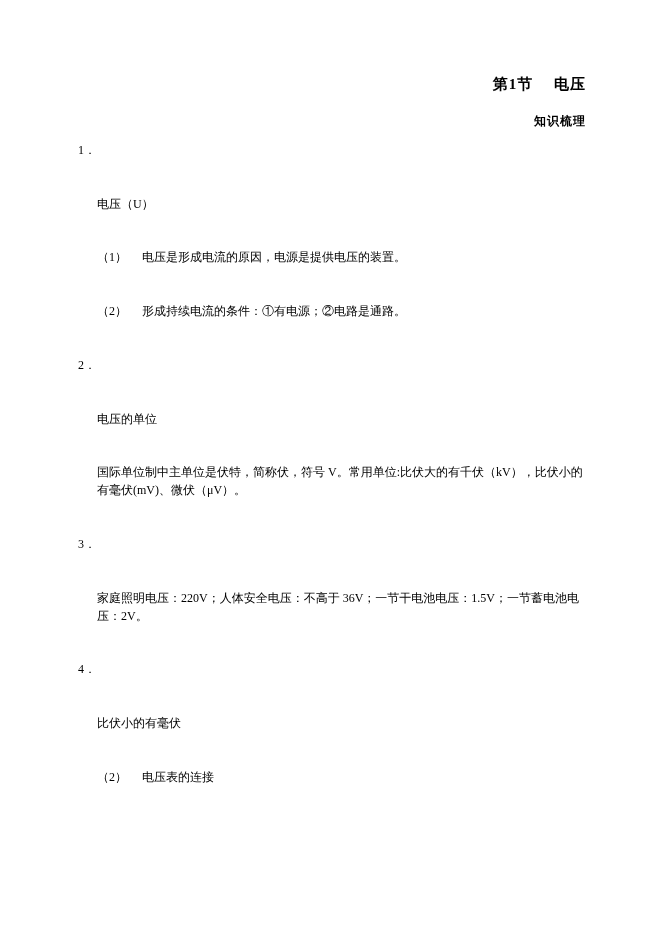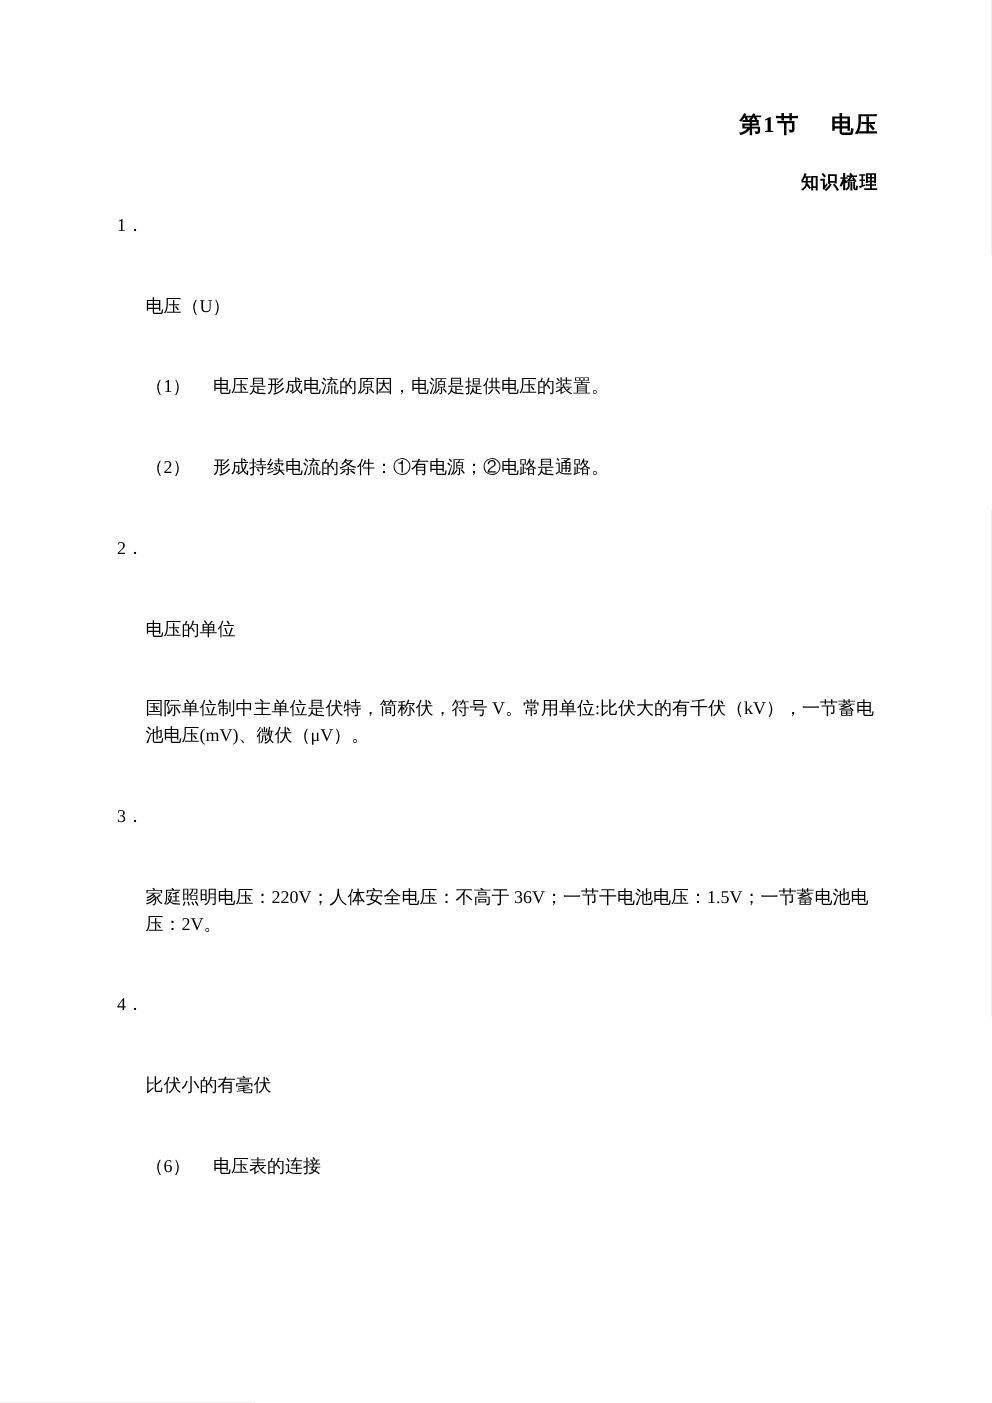--- a/index.html
+++ b/index.html
@@ -36,32 +36,32 @@
       <div class="item t">
         <span class="num">1．</span>
         <div>电压（U）</div>
         <div>（1）　 电压是形成电流的原因，电源是提供电压的装置。</div>
         <div>（2）　 形成持续电流的条件：①有电源；②电路是通路。</div>
       </div>
 
       <div class="item t">
         <span class="num">2．</span>
         <div>电压的单位</div>
-        <div>国际单位制中主单位是伏特，简称伏，符号 V。常用单位:比伏大的有千伏（kV），一节蓄电池电压(mV)、微伏（μV）。</div>
+        <div>国际单位制中主单位是伏特，简称伏，符号 V。常用单位:比伏大的有千伏（kV），比伏小的有毫伏(mV)、微伏（μV）。</div>
       </div>
 
       <div class="item t">
         <span class="num">3．</span>
         <div>家庭照明电压：220V；人体安全电压：不高于 36V；一节干电池电压：1.5V；一节蓄电池电压：2V。</div>
       </div>
 
       <div class="item t">
         <span class="num">4．</span>
         <div>比伏小的有毫伏</div>
-        <div>（6）　 电压表的连接</div>
+        <div>（2）　 电压表的连接</div>
         
         
         
         
         
       </div>
 
     </div>
 
   </div>

